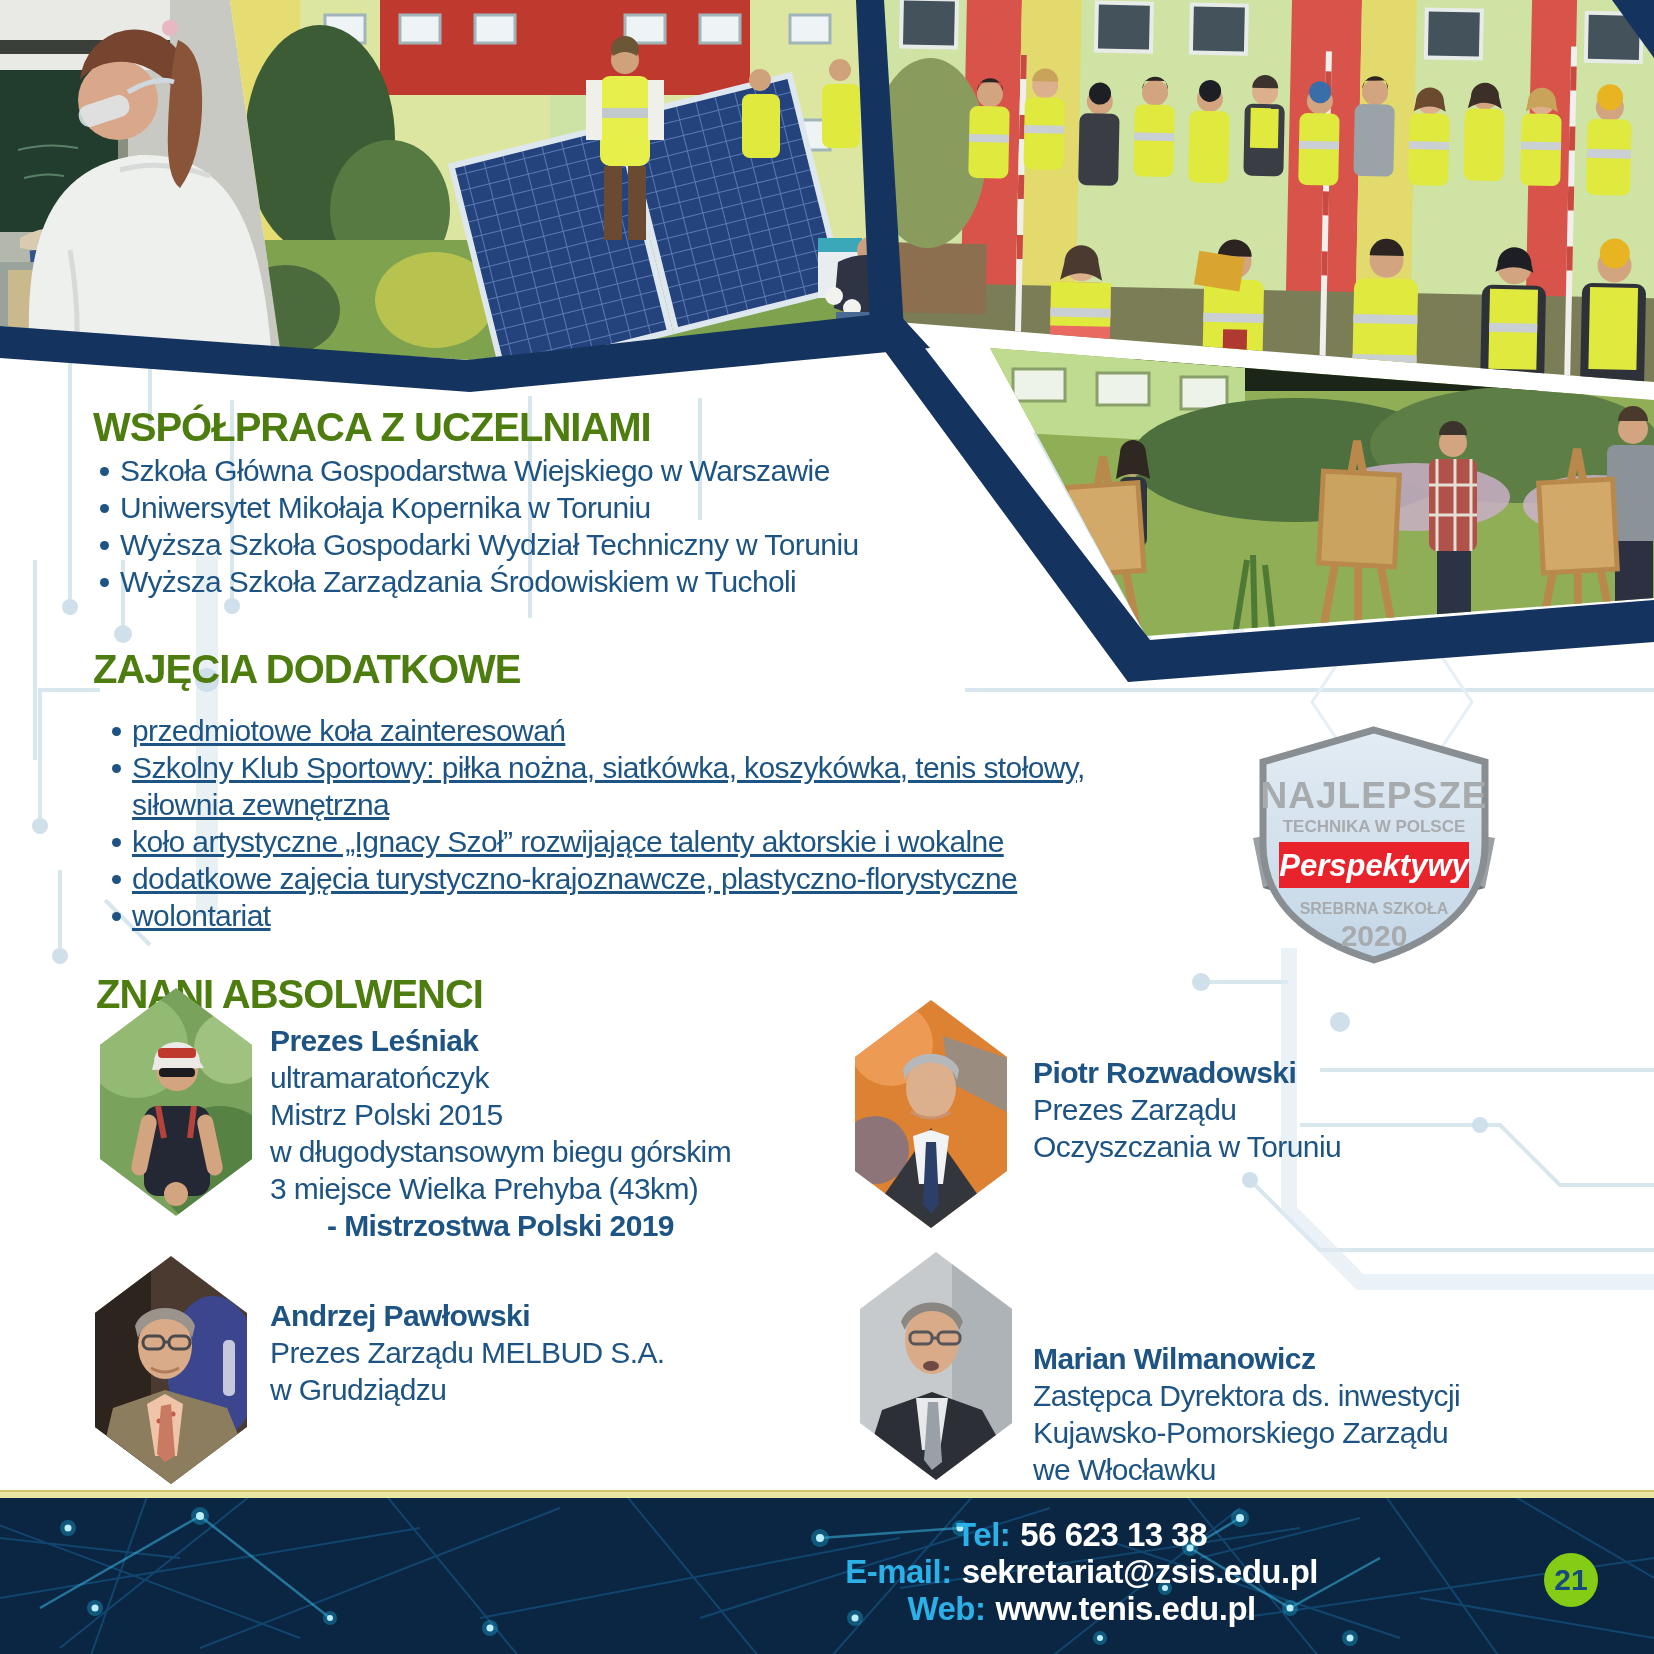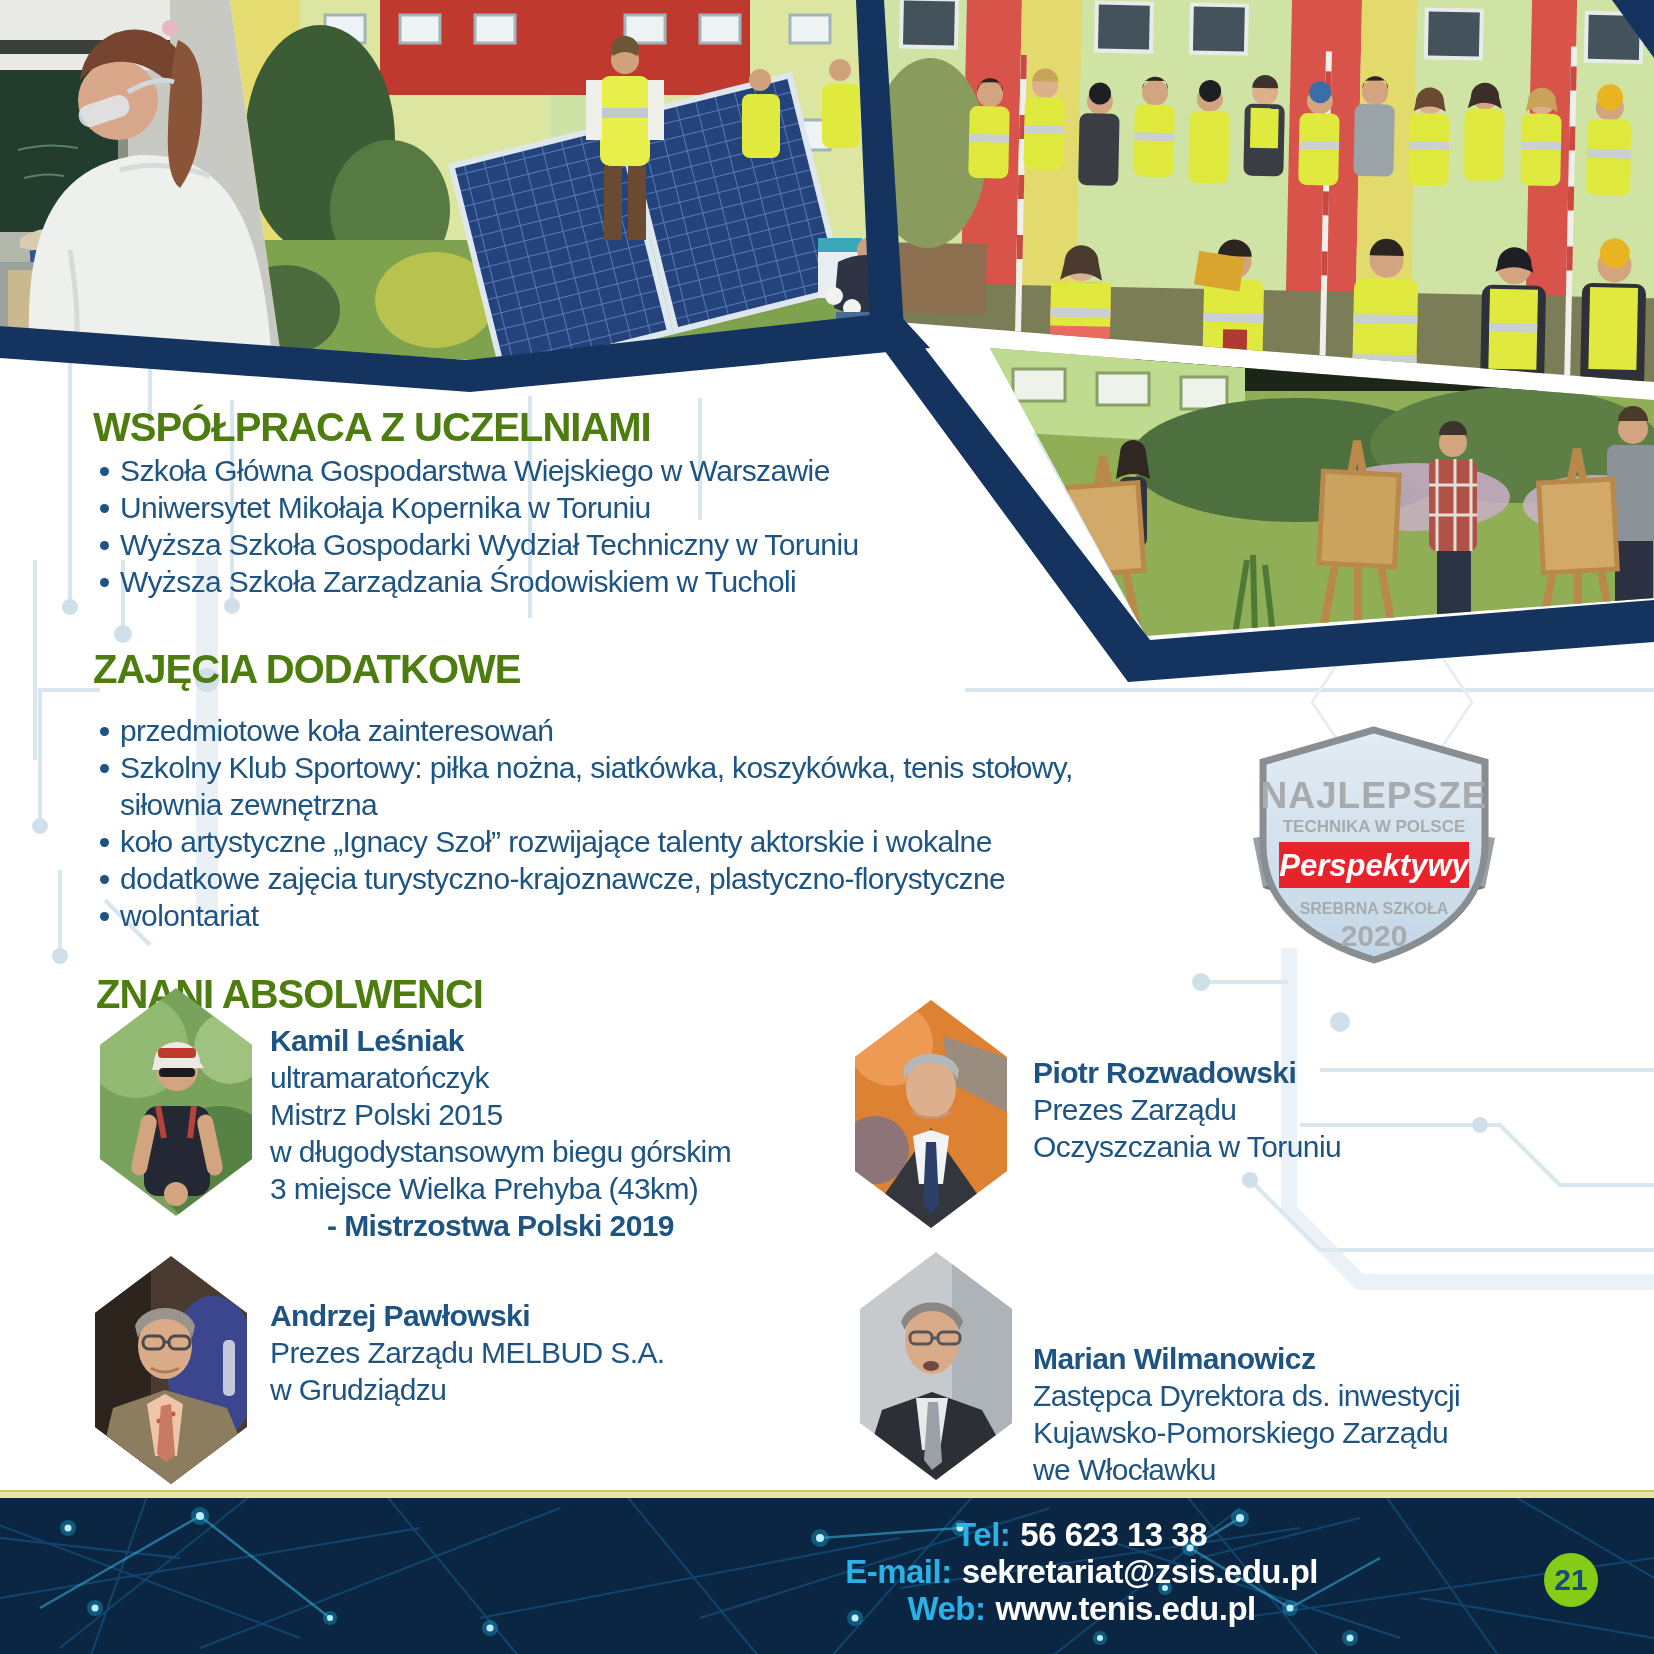--- a/index.html
+++ b/index.html
@@ -401,21 +401,21 @@
 
   <div class="h1" style="left:93px;top:405px;">WSPÓŁPRACA Z UCZELNIAMI</div>
   <ul class="bullets" style="left:96px;top:452px;">
     <li><span>Szkoła Główna Gospodarstwa Wiejskiego w Warszawie</span></li>
     <li><span>Uniwersytet Mikołaja Kopernika w Toruniu</span></li>
     <li><span>Wyższa Szkoła Gospodarki Wydział Techniczny w Toruniu</span></li>
     <li><span>Wyższa Szkoła Zarządzania Środowiskiem w Tucholi</span></li>
   </ul>
 
   <div class="h1" style="left:93px;top:647px;">ZAJĘCIA DODATKOWE</div>
-  <ul class="bullets" style="left:96px;top:712px;">
+  <ul class="bullets" style="left:108px;top:712px;text-decoration:underline;">
     <li><span>przedmiotowe koła zainteresowań</span></li>
     <li><span>Szkolny Klub Sportowy: piłka nożna, siatkówka, koszykówka, tenis stołowy,</span><span class="l2">siłownia zewnętrzna</span></li>
     <li><span>koło artystyczne „Ignacy Szoł” rozwijające talenty aktorskie i wokalne</span></li>
     <li><span>dodatkowe zajęcia turystyczno-krajoznawcze, plastyczno-florystyczne</span></li>
     <li><span>wolontariat</span></li>
   </ul>
 
   <svg id="badge" viewBox="0 0 242 240">
     <defs>
       <linearGradient id="shgrad" x1="0" y1="0" x2="0" y2="1">
@@ -449,21 +449,21 @@
       <rect x="102" y="126" width="16" height="62" rx="8" fill="#d2a47f" transform="rotate(-12 110 157)"></rect>
       <circle cx="76" cy="206" r="12" fill="#d2a47f"></circle>
       <path d="M58 118 L64 150 M94 118 L90 150" stroke="#b5433c" stroke-width="6"></path>
       <circle cx="77" cy="82" r="21" fill="#d2a47f"></circle>
       <path d="M54 74 a23 20 0 0 1 46 0 l4 6 l-52 2 Z" fill="#ece9e6"></path>
       <rect x="58" y="60" width="38" height="10" rx="4" fill="#c0392f"></rect>
       <rect x="59" y="80" width="36" height="9" rx="4" fill="#1c1c20"></rect>
     </svg>
   </div>
   <div class="profile-text" style="left:270px;top:1022px;">
-    <div class="pname">Kamil Leśniak</div>
+    <div class="pname">Prezes Leśniak</div>
     <div>ultramaratończyk</div>
     <div>Mistrz Polski 2015</div>
     <div>w długodystansowym biegu górskim</div>
     <div>3 miejsce Wielka Prehyba (43km)</div>
     <div class="pbold">- Mistrzostwa Polski 2019</div>
   </div>
 
   <div class="hex" style="left:855px;top:1000px;">
     <svg width="152" height="228" viewBox="0 0 152 228">
       <rect width="152" height="228" fill="#dd8133"></rect>

